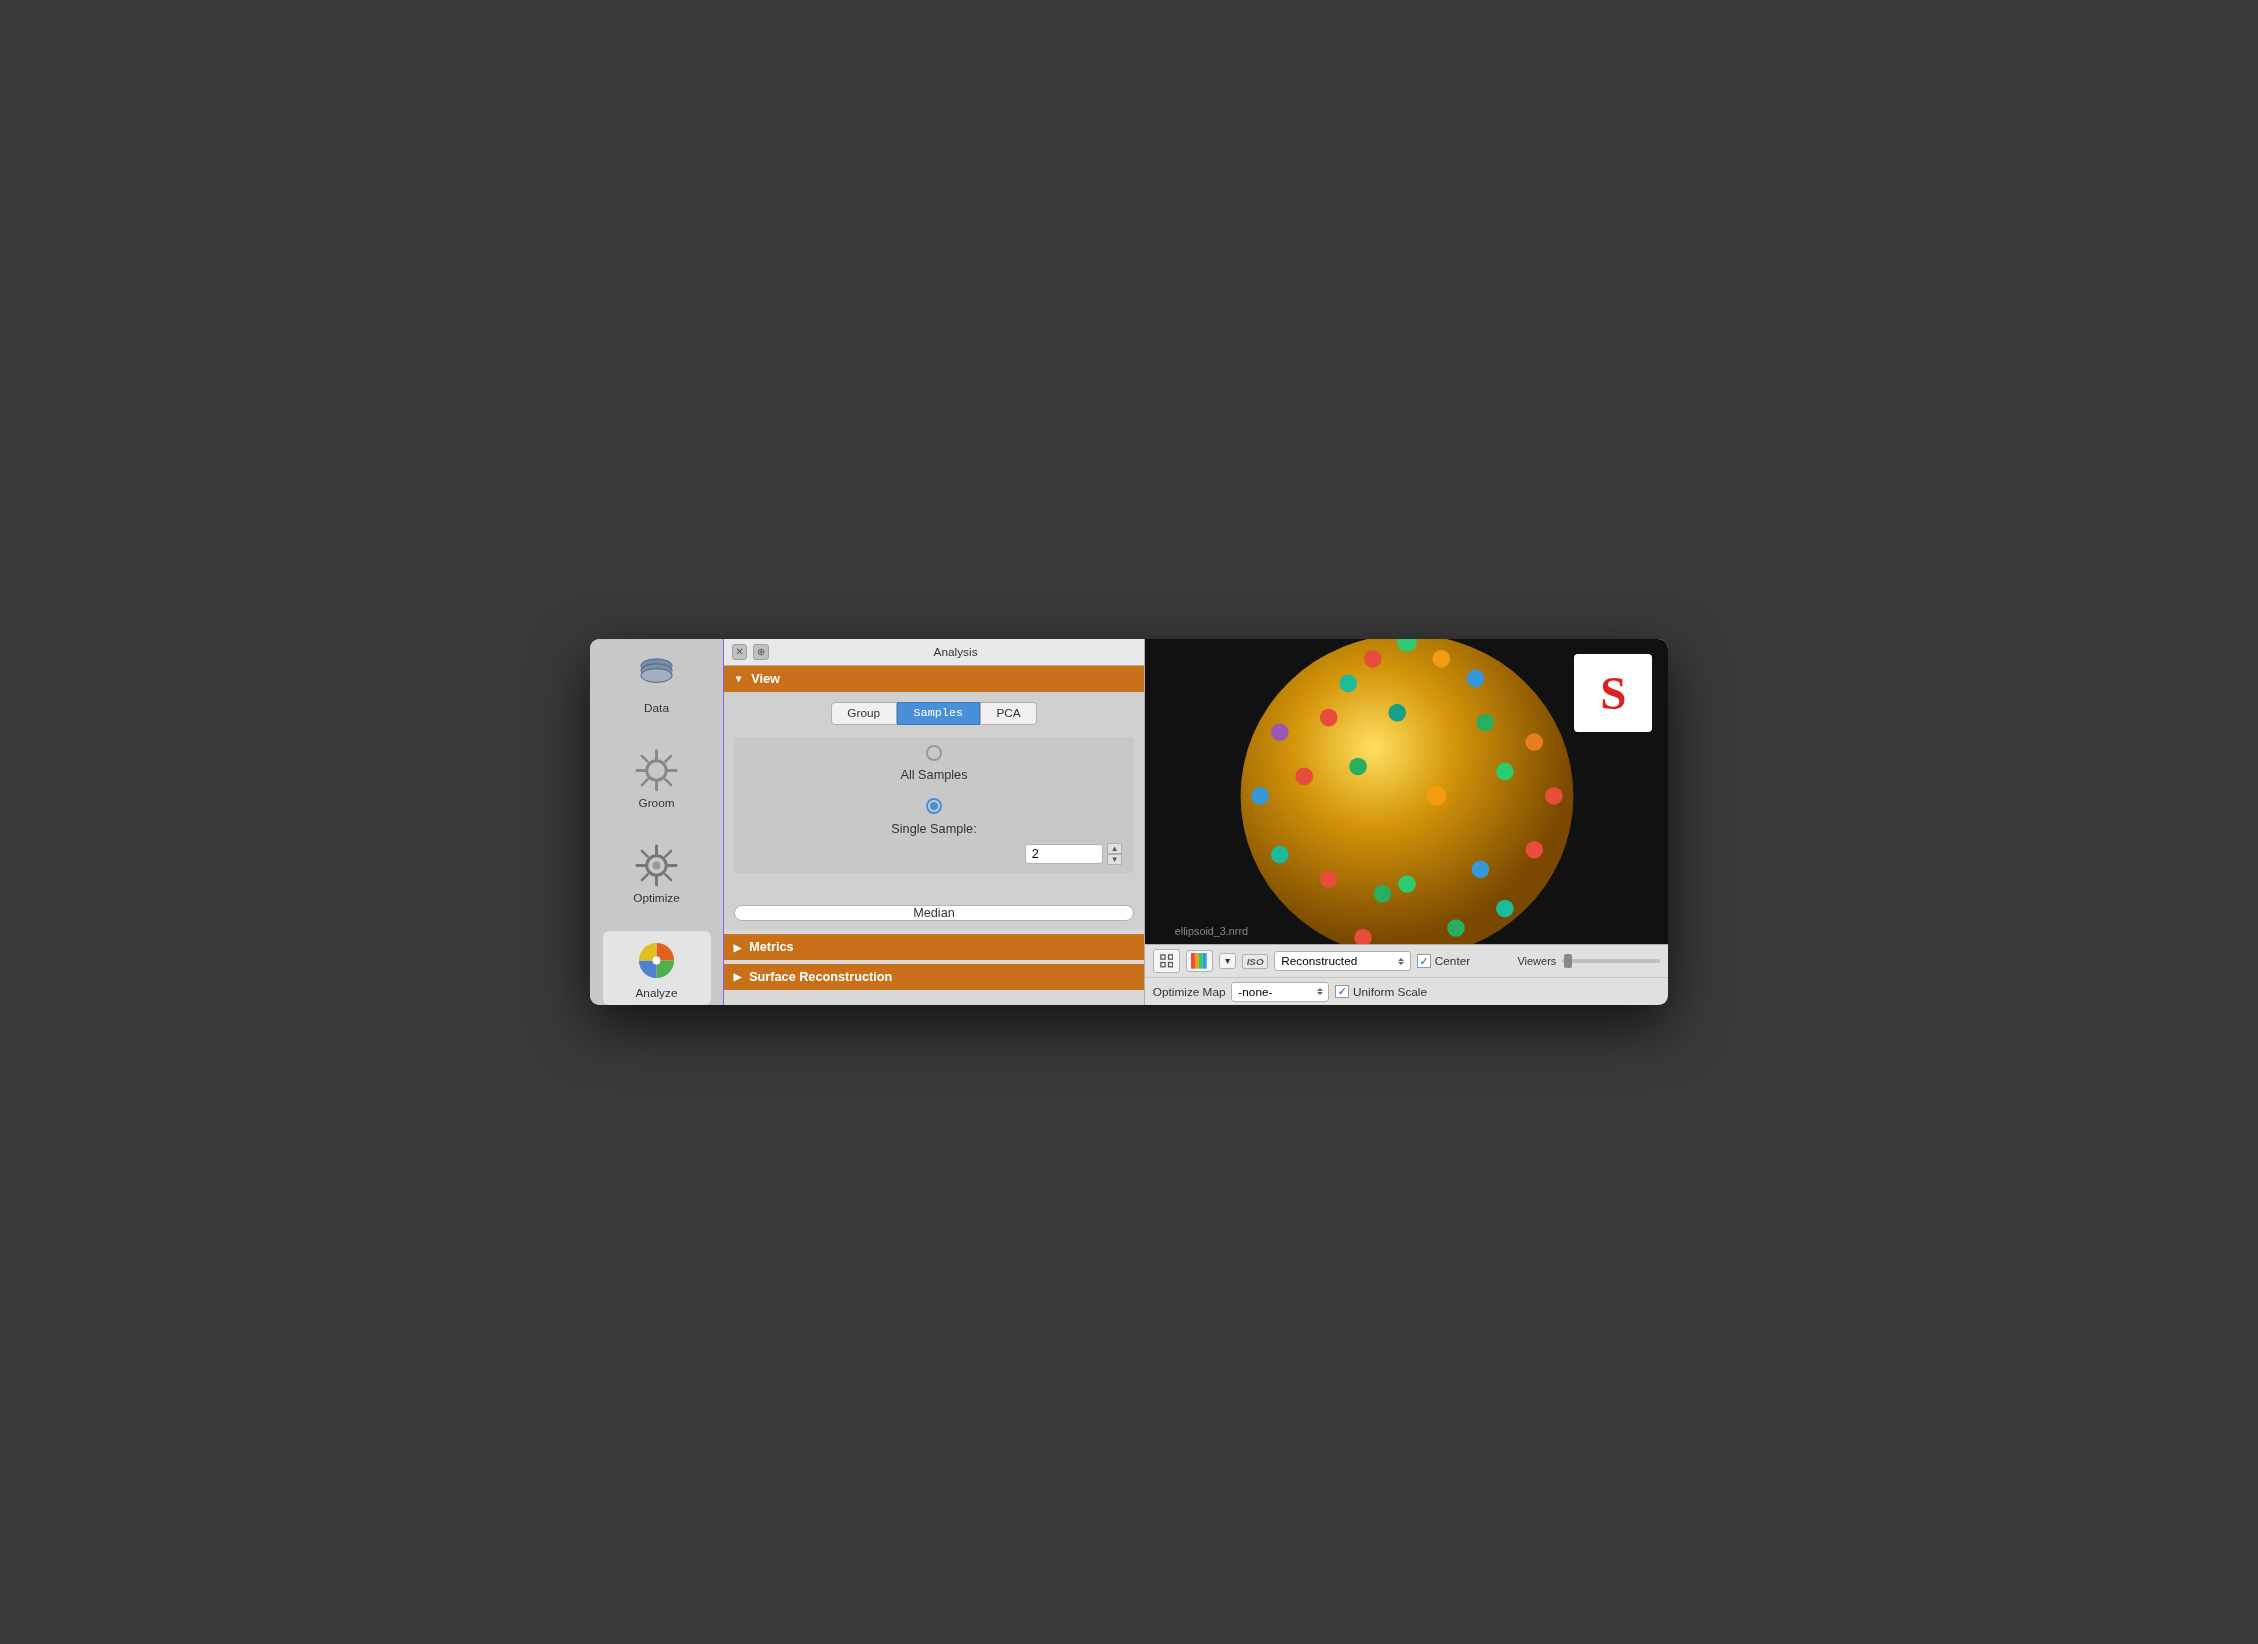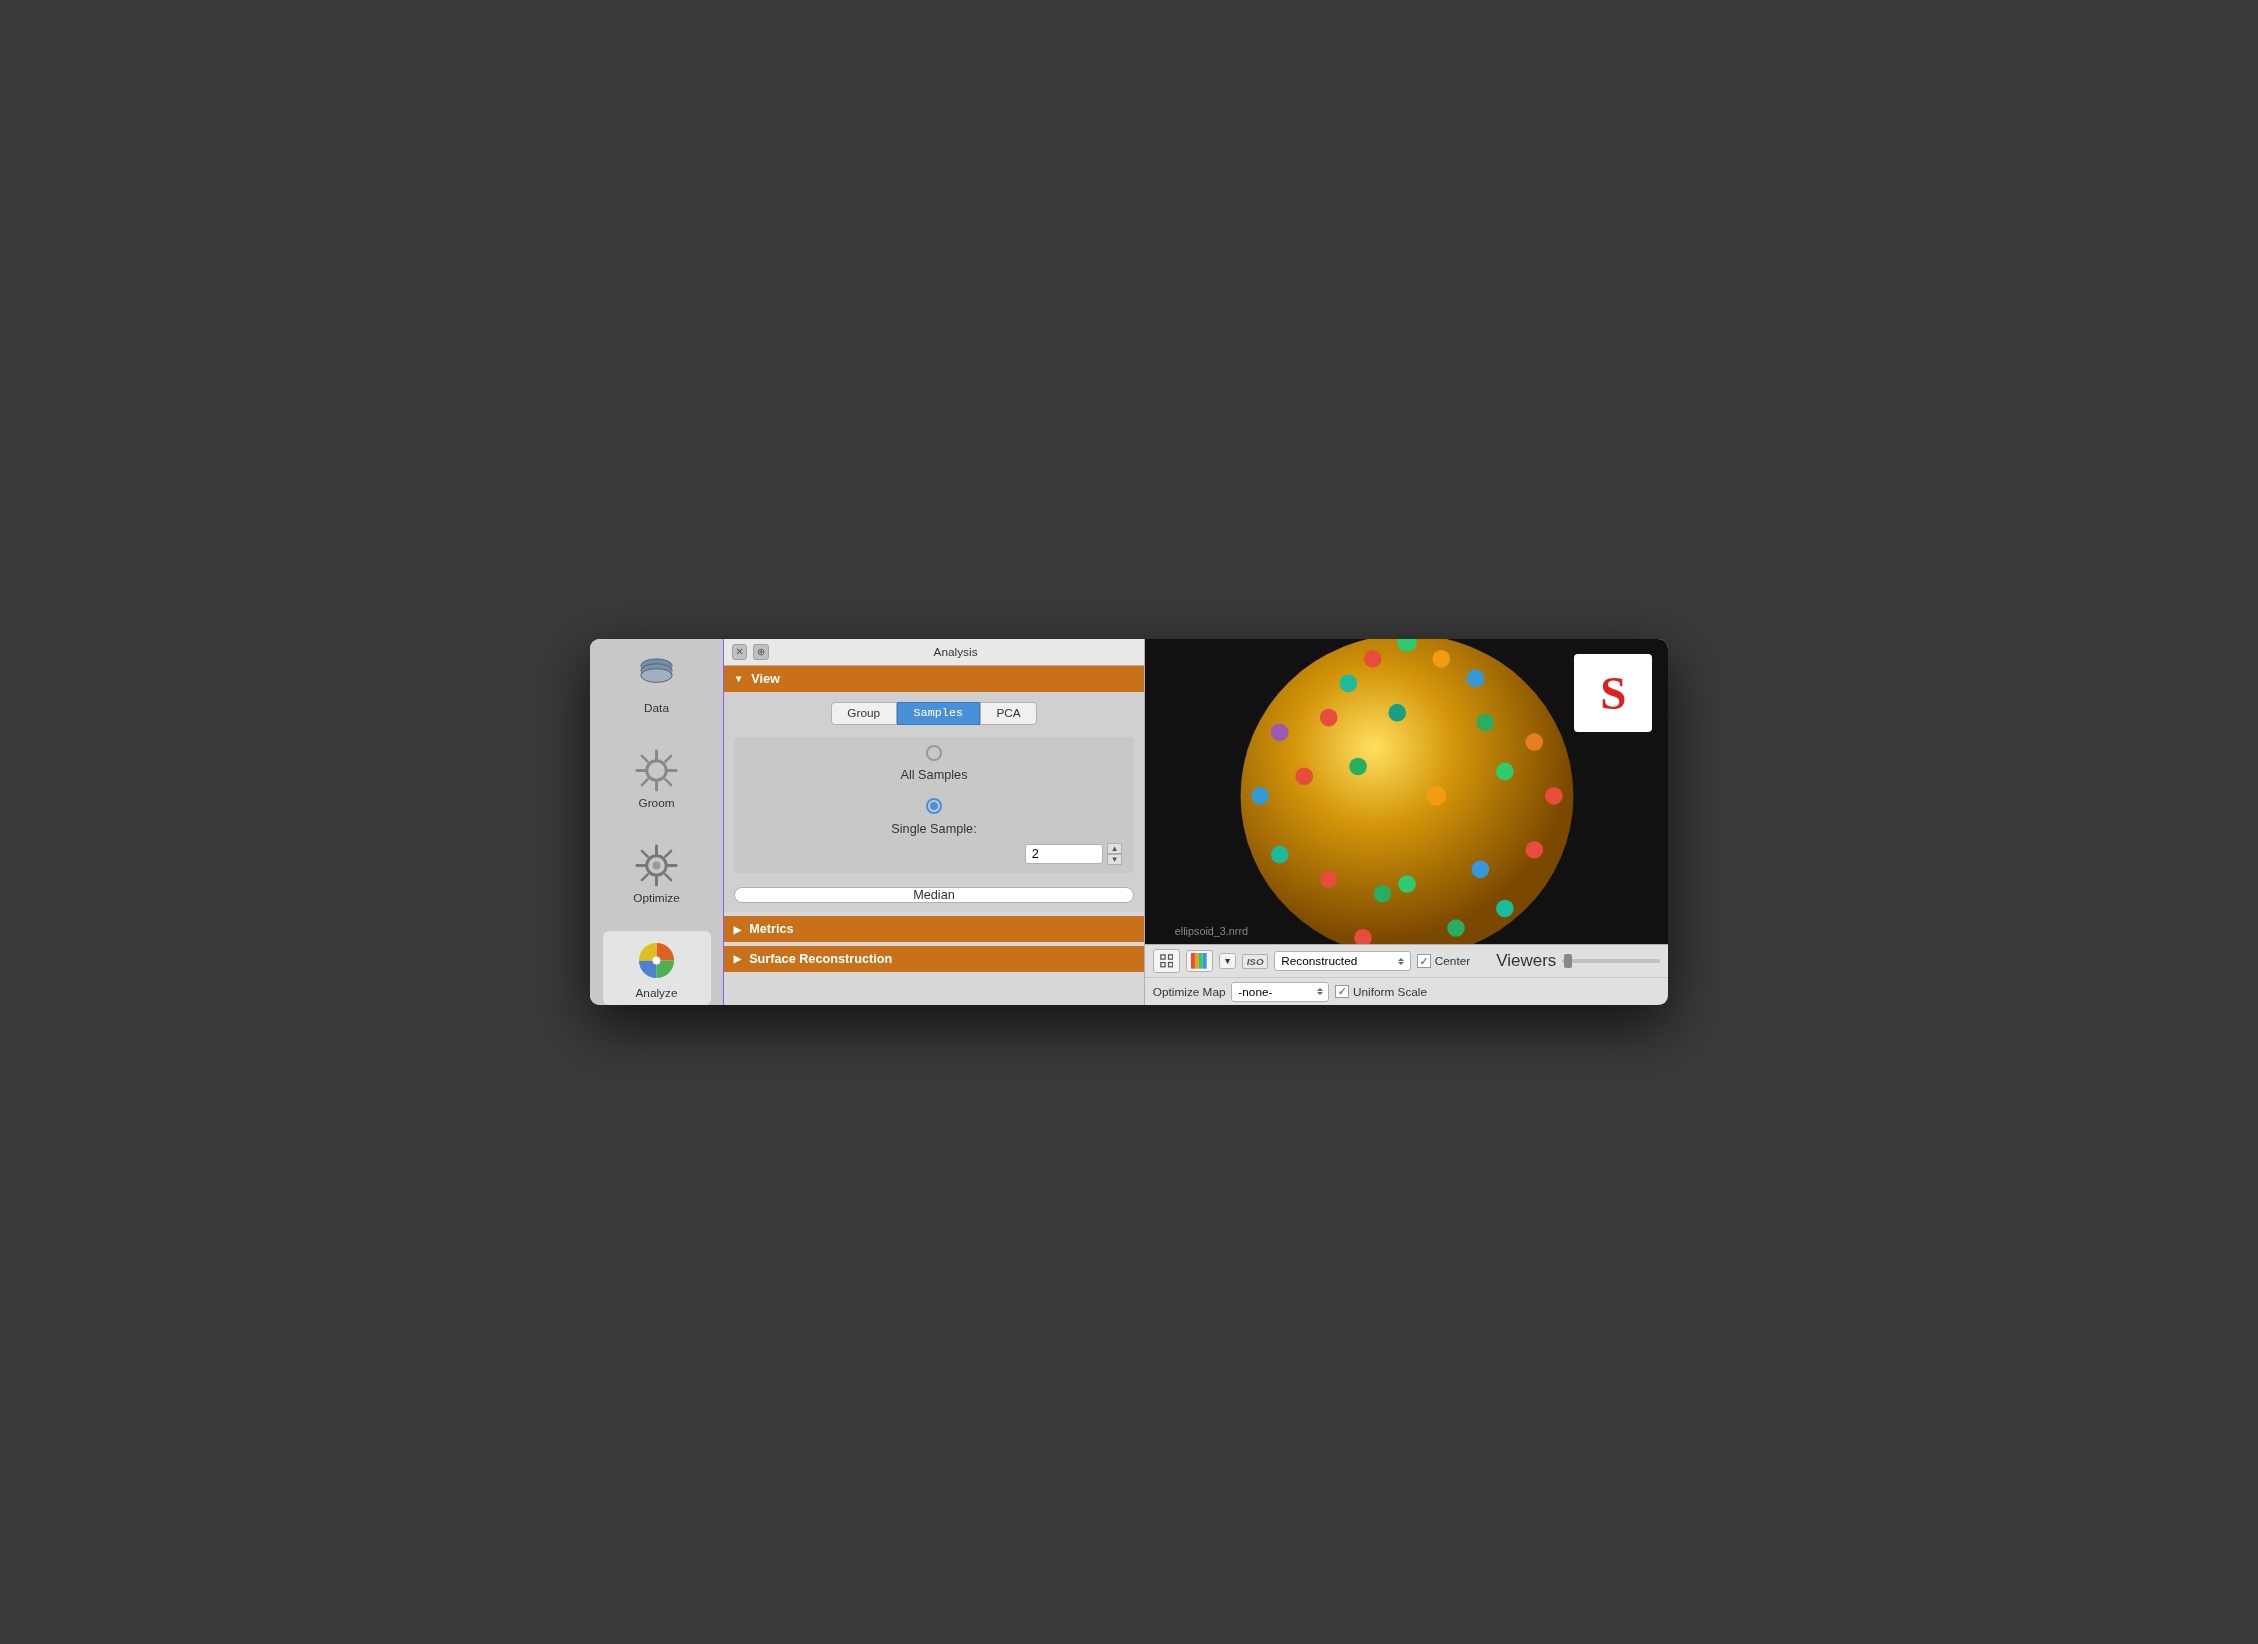--- a/index.html
+++ b/index.html
@@ -236,21 +236,21 @@
     }
     .median-btn {
       width: 100%;
       padding: 0;
       background: white;
       border: 1px solid #b0b0b0;
       border-radius: 9px;
       font-size: 12.7px;
       cursor: pointer;
       color: #333;
-      margin-top: 4px;
+      margin-top: 22px;
     }
     .collapsed-section {
       margin-top: 3.9px;
     }
     
     .viewer-area {
       flex: 1;
       background: #111;
       display: flex;
       flex-direction: column;
@@ -379,21 +379,21 @@
       color: #4a90d9;
       font-size: 10.8px;
       font-weight: bold;
     }
     .cb-label {
       font-size: 11.8px;
       color: #333;
     }
     .viewers-label {
       margin-left: auto;
-      font-size: 17px;
+      font-size: 11px;
       color: #333;
     }
     .slider-track {
       width: 98px;
       height: 3.9px;
       background: #c0c0c0;
       border-radius: 2px;
       position: relative;
     }
     .slider-thumb {

